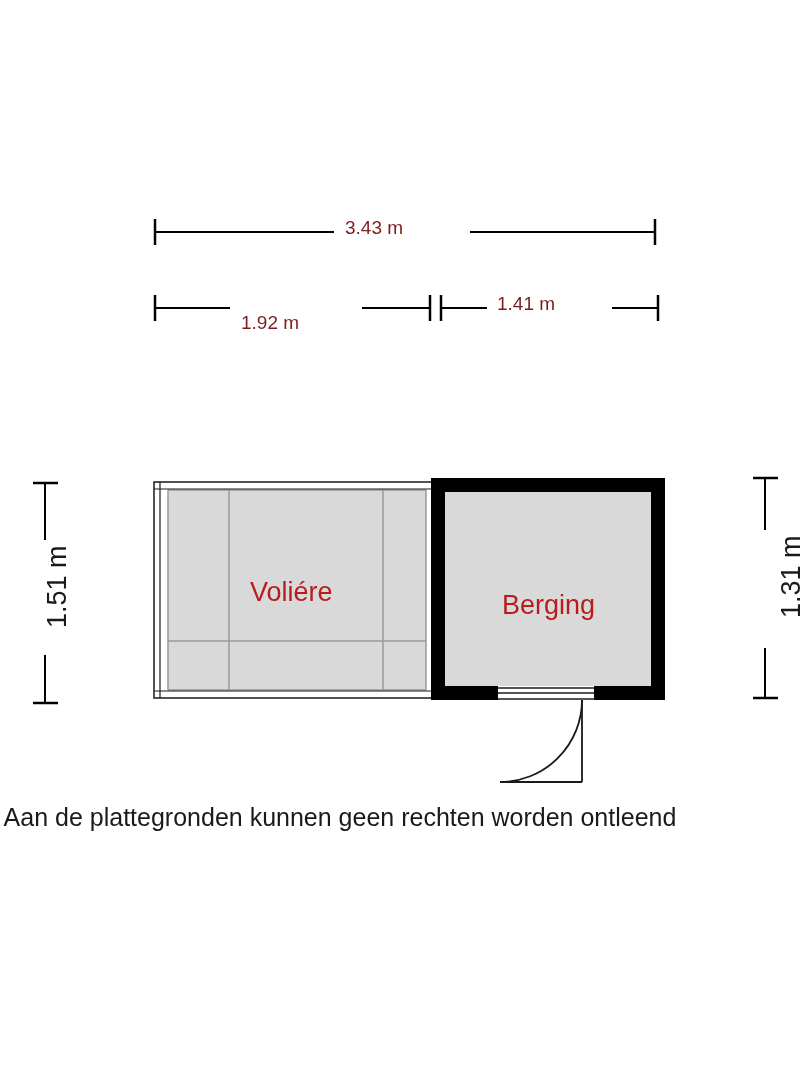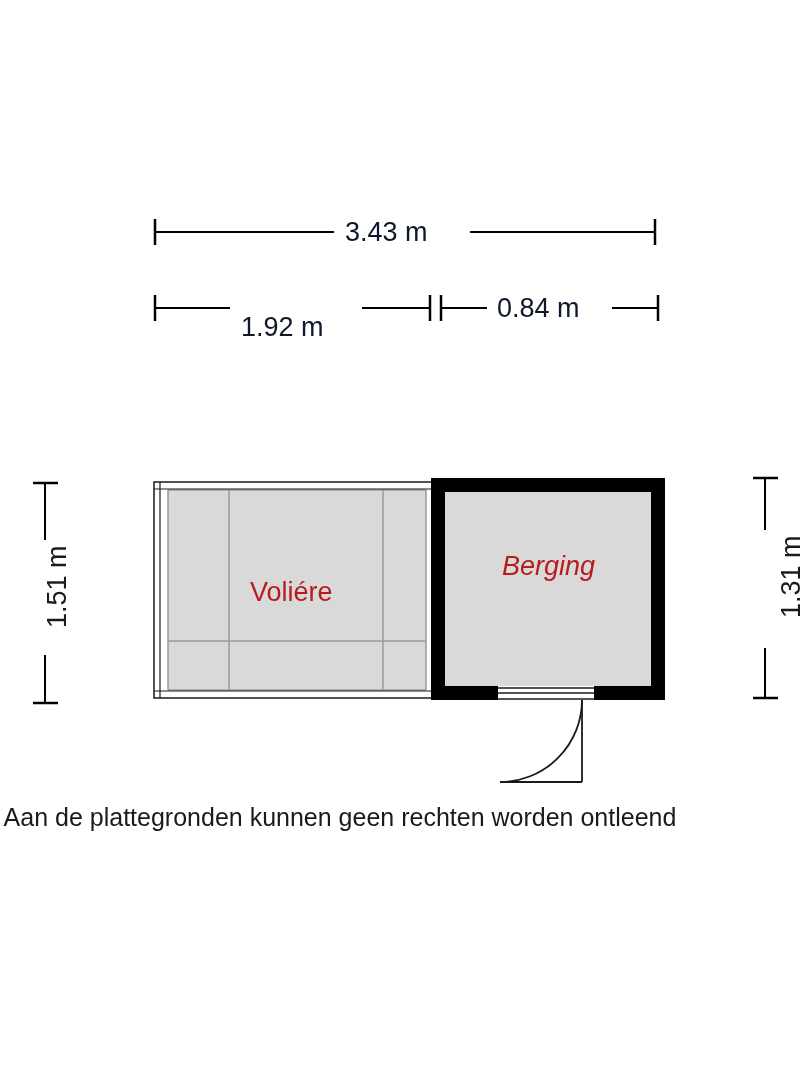--- a/index.html
+++ b/index.html
@@ -20,23 +20,23 @@
     position: absolute;
     left: 0;
     top: 0;
     width: 810px;
     height: 1080px;
   }
 
   
   .dim-label {
     position: absolute;
-    font-size: 27px;
+    font-size: 19px;
     font-family: "Liberation Sans", sans-serif;
-    color: #0f172a;
+    color: #7f1d1d;
     white-space: nowrap;
   }
   #dim-total-label {
     left: 345px;
     top: 217px;
   }
   #dim-left-label {
     left: 241px;
     top: 293px;
     margin-top: 19px;
@@ -70,22 +70,21 @@
     font-family: "Liberation Sans", sans-serif;
     color: #b91c1c;
     white-space: nowrap;
   }
   #room-voliere-label {
     left: 250px;
     top: 577px;
   }
   #room-berging-label {
     left: 502px;
-    top: 551px;
-    font-style: italic;
+    top: 590px;
   }
 
   
   #footer {
     position: absolute;
     left: 0;
     top: 800px;
     width: 680px;
     text-align: center;
   }
@@ -176,21 +175,21 @@
 
     <line x1="582" y1="700" x2="582" y2="782" stroke="#1a1a1a" stroke-width="1.8"></line>
     <line x1="500" y1="782" x2="582" y2="782" stroke="#1a1a1a" stroke-width="1.8"></line>
   </g>
 </svg>
 
 <div class="dim-label" id="dim-total-label">3.43 m</div>
 
 <div class="dim-label" id="dim-left-label">1.92 m</div>
 
-<div class="dim-label" id="dim-right-label">0.84 m</div>
+<div class="dim-label" id="dim-right-label">1.41 m</div>
 
 <div class="dim-label-vert" id="dim-left-vert-label">1.51 m</div>
 
 <div class="dim-label-vert" id="dim-right-vert-label">1.31 m</div>
 
 <div class="room-name" id="room-voliere-label">Voliére</div>
 
 <div class="room-name" id="room-berging-label">Berging</div>
 
 <div id="footer">

